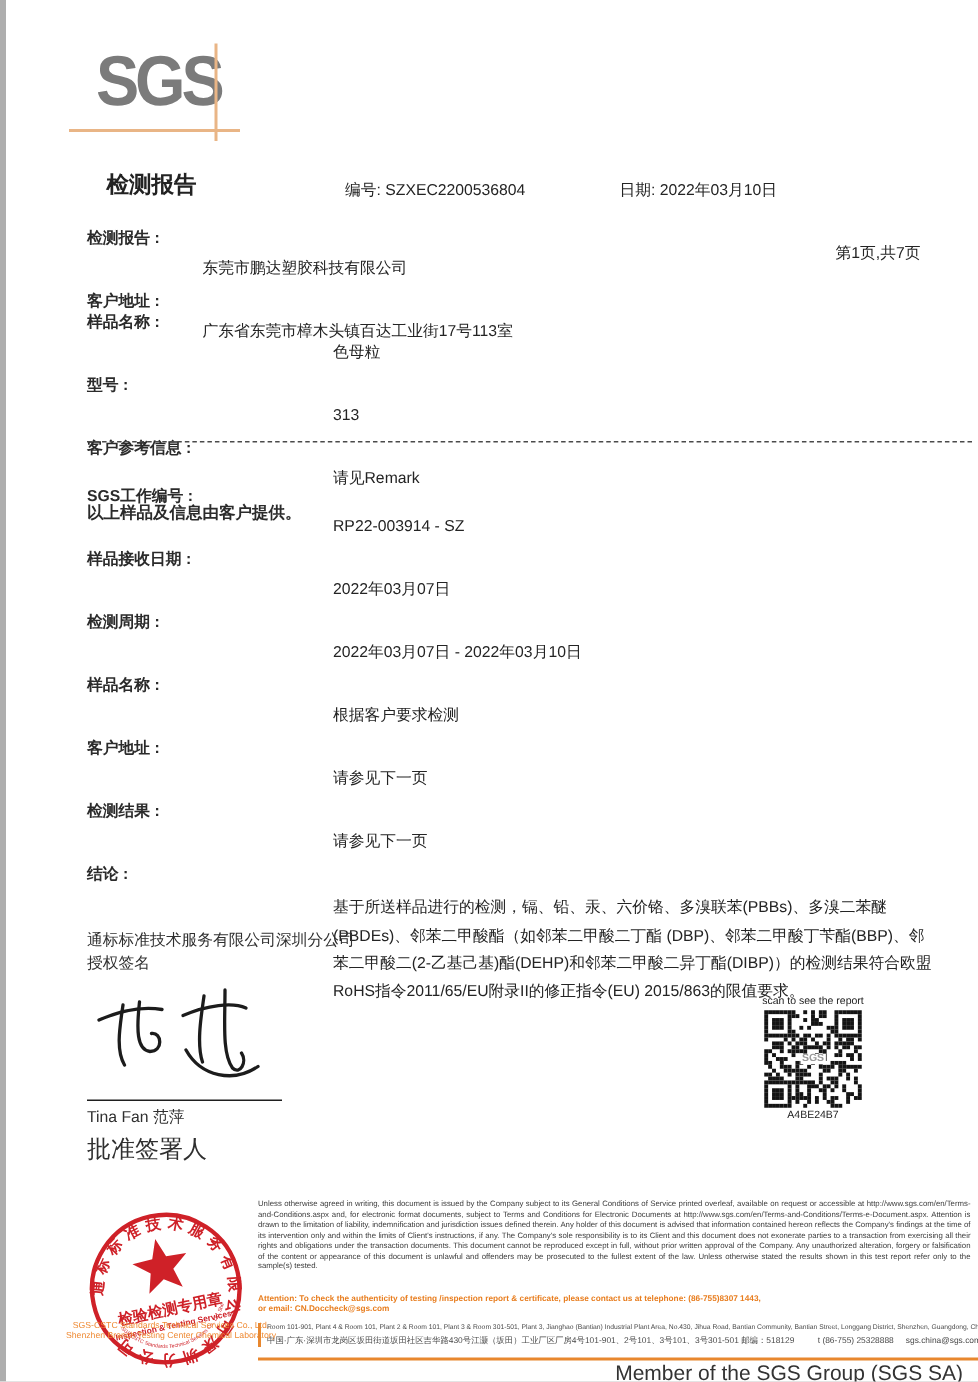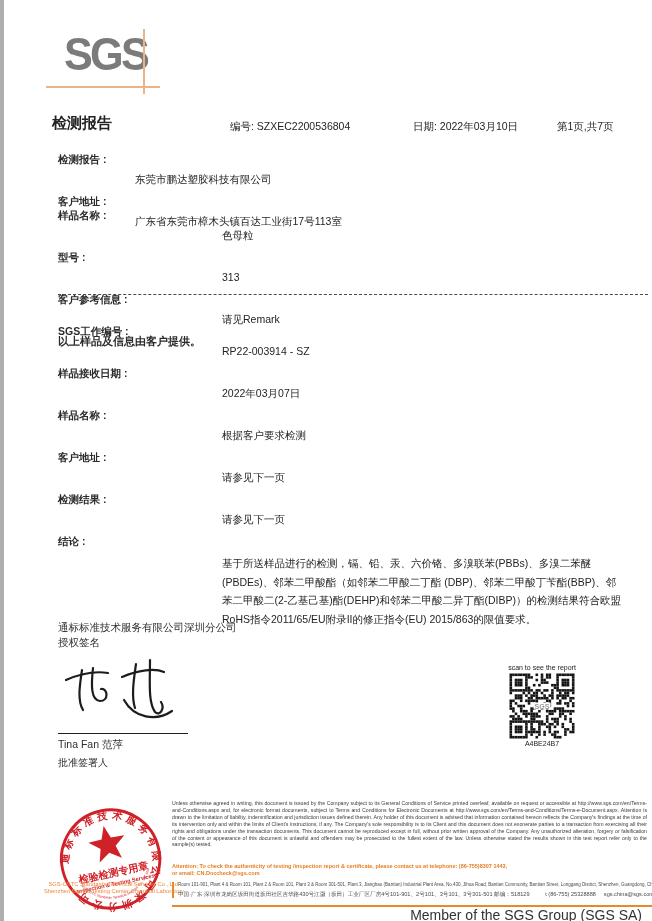--- a/index.html
+++ b/index.html
@@ -8,42 +8,42 @@
     font-family:"Liberation Sans","DejaVu Sans",sans-serif;color:#2f2f2f;
     overflow:hidden;margin:0 auto;border-bottom:2px solid #c9c9c9;
   }
   .left-strip{position:absolute;left:0;top:0;width:4px;height:921px;background:#aeaeae;}
   
   .logo-text{position:absolute;left:64px;top:26px;font-size:47px;font-weight:800;
     color:#7b7b7b;letter-spacing:-3px;transform:scaleX(.92);transform-origin:left;}
   .logo-hline{position:absolute;left:46px;top:86px;width:114px;height:2px;background:#e9b586;}
   .logo-vline{position:absolute;left:143px;top:29px;width:2px;height:65px;background:#e9b586;}
   
-  .doc-title{position:absolute;left:52px;top:114px;font-size:15px;font-weight:700;color:#222;}
+  .doc-title{position:absolute;left:71px;top:114px;font-size:15px;font-weight:700;color:#222;}
   .hmeta{position:absolute;top:120px;font-size:10.5px;color:#242424;}
-  .no-meta{left:230px;} .date-meta{left:413px;} .page-meta{left:557px;}
+  .no-meta{left:230px;} .date-meta{left:413px;} .page-meta{left:557px;margin-top:42px;}
   
   .row{display:flex;margin-bottom:8px;font-size:10.5px;line-height:14px;}
   .row .lab{font-weight:700;color:#2b2b2b;flex:0 0 auto;}
   .w1 .lab{width:77px;} .w2 .lab{width:164px;}
   .val{color:#242424;margin-top:20px;}
   .block{position:absolute;left:58px;right:8px;}
   .block-client{top:152px;}
   .block-sample{top:208px;}
   .note{font-size:11px;font-weight:700;margin-top:0;color:#2b2b2b;}
   .divider{position:absolute;left:58px;top:294px;width:590px;border-top:1.5px dashed #4a4a4a;}
   .block-job{top:324px;}
   .concl-row{margin-top:2px;}
   .concl-text{width:402px;line-height:18.5px;}
   
   .signer-company{position:absolute;left:58px;top:620px;font-size:10.5px;line-height:15px;}
   .signature-wrap{position:absolute;left:60px;top:650px;}
   .sig-line{position:absolute;left:58px;top:733px;width:130px;border-top:1.5px solid #1f1f1f;}
   .signer-name{position:absolute;left:58px;top:738px;font-size:10.5px;}
-  .signer-role{position:absolute;left:58px;top:756px;font-size:10px;}
+  .signer-role{position:absolute;left:58px;top:756px;font-size:16px;}
   
   .qr-block{position:absolute;left:496px;top:664px;width:92px;text-align:center;}
   .qr-caption{font-size:7px;color:#222;}
   .qr-svg-wrap{position:relative;width:66px;height:66px;margin:2px auto 0;}
   .qr-center-label{position:absolute;left:50%;top:50%;transform:translate(-50%,-50%);
     background:#fff;color:#9a9a9a;font-size:7px;font-weight:700;padding:0 1px;letter-spacing:0;}
   .qr-code-text{font-size:7px;color:#222;margin-top:1px;}
   
   .stamp{position:absolute;left:58px;top:806px;transform:rotate(-12deg);}
   .org-orange{position:absolute;left:38px;top:881px;width:152px;font-size:5.8px;line-height:7px;
@@ -112,20 +112,24 @@
   <div class="divider"></div>
 
   <div class="block block-job">
     <div class="row w2">
       <span class="lab">SGS工作编号 :</span>
       <span class="val">RP22-003914 - SZ</span>
     </div>
     <div class="row w2">
       <span class="lab">样品接收日期 :</span>
       <span class="val">2022年03月07日</span>
+    </div>
+    <div class="row w2">
+      <span class="lab">检测周期 :</span>
+      <span class="val">2022年03月07日 - 2022年03月10日</span>
     </div>
     <div class="row w2">
       <span class="lab">样品名称 :</span>
       <span class="val">根据客户要求检测</span>
     </div>
     <div class="row w2">
       <span class="lab">客户地址 :</span>
       <span class="val">请参见下一页</span>
     </div>
     <div class="row w2">

